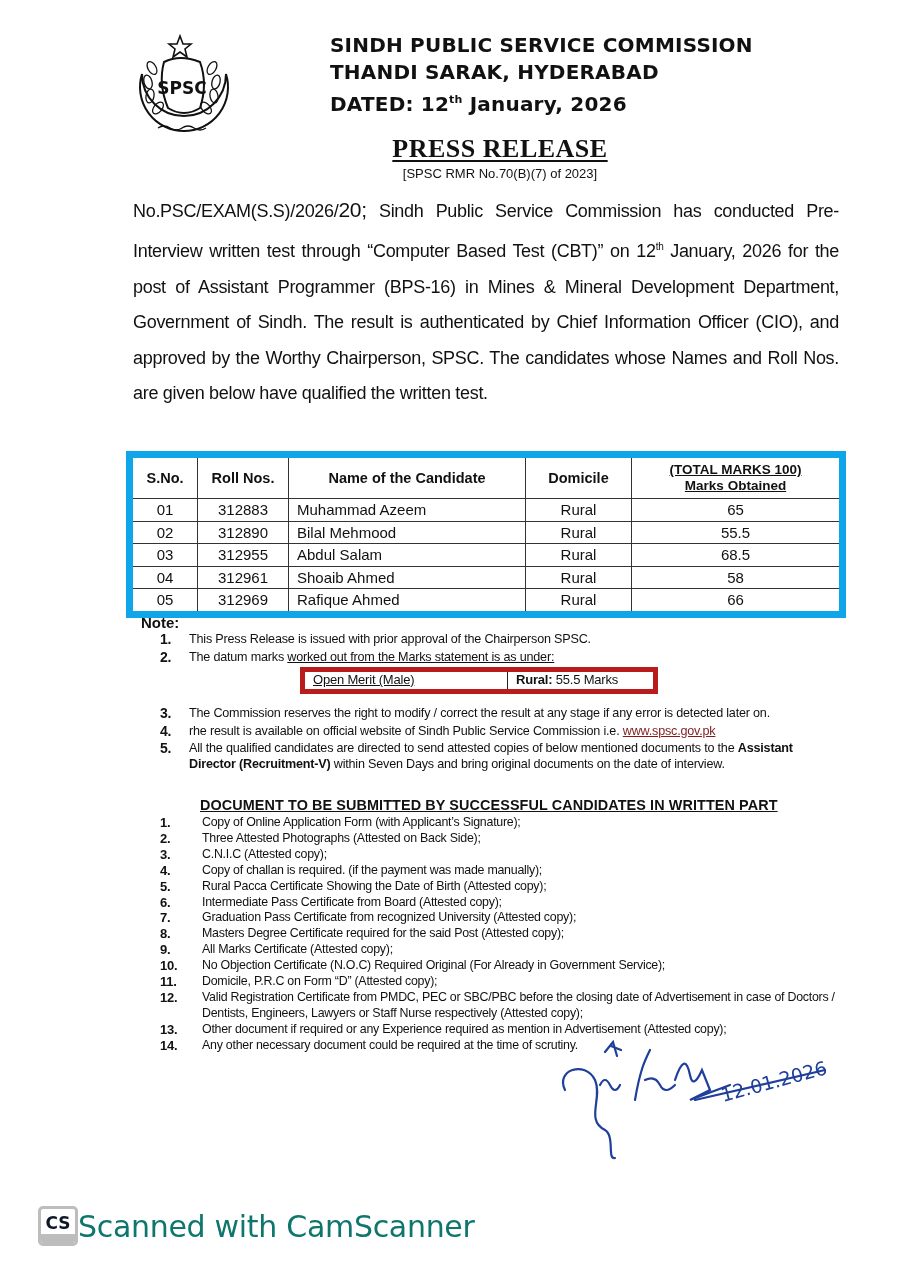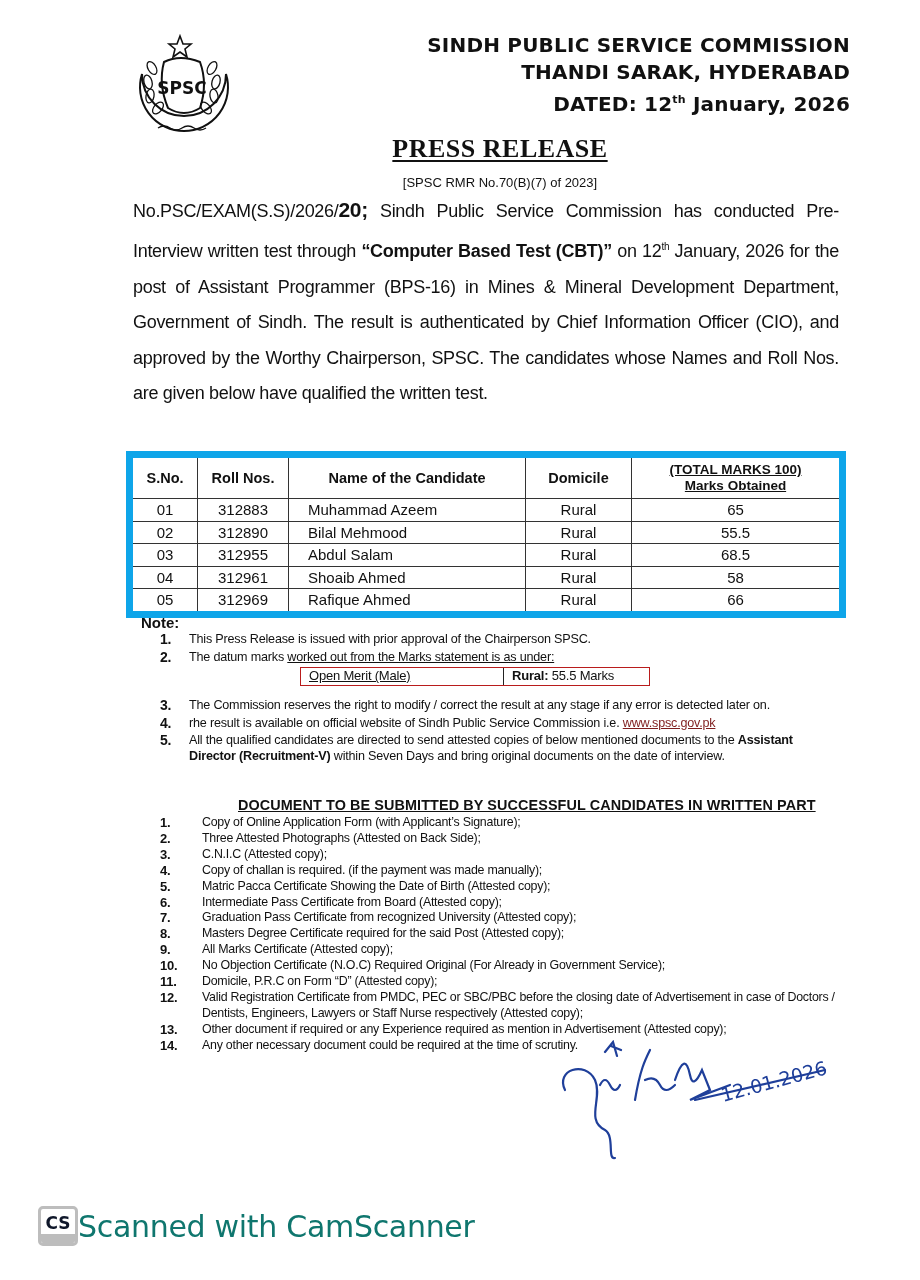--- a/index.html
+++ b/index.html
@@ -4,53 +4,53 @@
   <style>
     html, body { margin: 0; padding: 0; }
     body {
       width: 920px; height: 1280px; background: #ffffff; position: relative;
       font-family: "Liberation Sans", sans-serif; color: #111; overflow: hidden;
     }
     .page { position: absolute; left: 0; top: 0; width: 920px; height: 1280px; }
 
     .logo { position: absolute; left: 128px; top: 34px; width: 112px; height: 112px; }
 
-    .header { position: absolute; left: 330px; top: 32px; width: 520px; text-align: right;
+    .header { position: absolute; left: 330px; top: 32px; width: 520px; text-align: left;
       font-family: "DejaVu Sans", sans-serif; font-weight: bold; font-size: 20px; line-height: 27px; letter-spacing: 0.2px; }
     .header sup { font-size: 11px; }
 
     .press-title { position: absolute; left: 330px; top: 134px; width: 340px; text-align: center; }
     .press-title .t { font-family: "Liberation Serif", serif; font-weight: bold; font-size: 26px;
       text-decoration: underline; text-decoration-thickness: 2px; text-underline-offset: 3px; letter-spacing: 0.5px; }
-    .press-title .ref { font-size: 13px; margin-top: 11px; font-family: "Liberation Sans Narrow", "Liberation Sans", sans-serif; }
+    .press-title .ref { font-size: 13px; margin-top: 2px; font-family: "Liberation Sans Narrow", "Liberation Sans", sans-serif; }
 
     .intro { position: absolute; left: 133px; top: 192px; width: 706px; font-size: 18px; line-height: 35.4px;
       text-align: justify; letter-spacing: -0.3px; }
-    .intro b { font-weight: bold; }
+    .intro b { font-weight: normal; }
     .intro sup { font-size: 10px; }
 
     table.results { position: absolute; left: 126px; top: 451px; width: 720px; border-collapse: collapse;
       border: 7px solid #0ea5e9; font-size: 15px; }
     table.results th, table.results td { border: 1px solid #333; text-align: center; padding: 0; }
     table.results th { height: 40px; font-weight: bold; font-size: 14.5px; }
     table.results td { height: 21.5px; line-height: 21px; }
-    table.results td.name { text-align: left; padding-left: 19px; }
+    table.results td.name { text-align: left; padding-left: 8px; }
     .th-marks span { display: block; text-decoration: underline; line-height: 16px; font-size: 13.5px; }
 
     .note-head { position: absolute; left: 141px; top: 614px; font-weight: bold; font-size: 15px; }
     .notes { position: absolute; left: 160px; top: 632px; width: 680px; font-size: 12.6px; line-height: 15.5px; letter-spacing: -0.2px; }
     .note { display: flex; margin-bottom: 2px; }
     .note .n { width: 29px; font-weight: bold; font-size: 14px; flex: none; }
     .note .txt { flex: 1; }
     .note a { color: #7f1d1d; text-decoration: underline; }
-    .datum-box { display: flex; margin: 1px 0 12px 140px; width: 348px; border: 1px solid #b91c1c; height: 17px; line-height: 16px; font-size: 13px; }
+    .datum-box { display: flex; margin: 1px 0 12px 140px; width: 348px; border: 5px solid #b91c1c; height: 17px; line-height: 16px; font-size: 13px; }
     .datum-box .c1 { width: 194px; border-right: 1px solid #222; padding-left: 8px; }
     .datum-box .c2 { padding-left: 8px; }
 
-    .docs-head { position: absolute; left: 200px; top: 797px; font-weight: bold; font-size: 14.4px; text-decoration: underline; letter-spacing: 0.1px; margin-left: 38px; }
+    .docs-head { position: absolute; left: 200px; top: 797px; font-weight: bold; font-size: 14.4px; text-decoration: underline; letter-spacing: 0.1px; }
     .docs { position: absolute; left: 160px; top: 815px; width: 680px; font-size: 12.4px; line-height: 15.9px; letter-spacing: -0.25px; }
     .doc { display: flex; }
     .doc .n { width: 42px; font-weight: bold; font-size: 13px; flex: none; }
     .doc .txt { flex: 1; }
 
     .signature { position: absolute; left: 545px; top: 1040px; width: 320px; height: 125px; }
     .sign-title { position: absolute; left: 482px; top: 1108px; font-weight: bold; font-size: 15px; letter-spacing: 0.1px; }
 
     .watermark { position: absolute; left: 38px; top: 1206px; display: flex; align-items: center; color: #b4b4b4; }
     .cs-icon { width: 40px; height: 40px; border: 3px solid #bdbdbd; border-radius: 5px; box-sizing: border-box;
@@ -197,21 +197,21 @@
       <div class="doc">
         <span class="n">3.</span>
         <span class="txt">C.N.I.C (Attested copy);</span>
       </div>
       <div class="doc">
         <span class="n">4.</span>
         <span class="txt">Copy of challan is required. (if the payment was made manually);</span>
       </div>
       <div class="doc">
         <span class="n">5.</span>
-        <span class="txt">Matric Pacca Certificate Showing the Date of Birth (Attested copy);</span>
+        <span class="txt">Rural Pacca Certificate Showing the Date of Birth (Attested copy);</span>
       </div>
       <div class="doc">
         <span class="n">6.</span>
         <span class="txt">Intermediate Pass Certificate from Board (Attested copy);</span>
       </div>
       <div class="doc">
         <span class="n">7.</span>
         <span class="txt">Graduation Pass Certificate from recognized University (Attested copy);</span>
       </div>
       <div class="doc">

